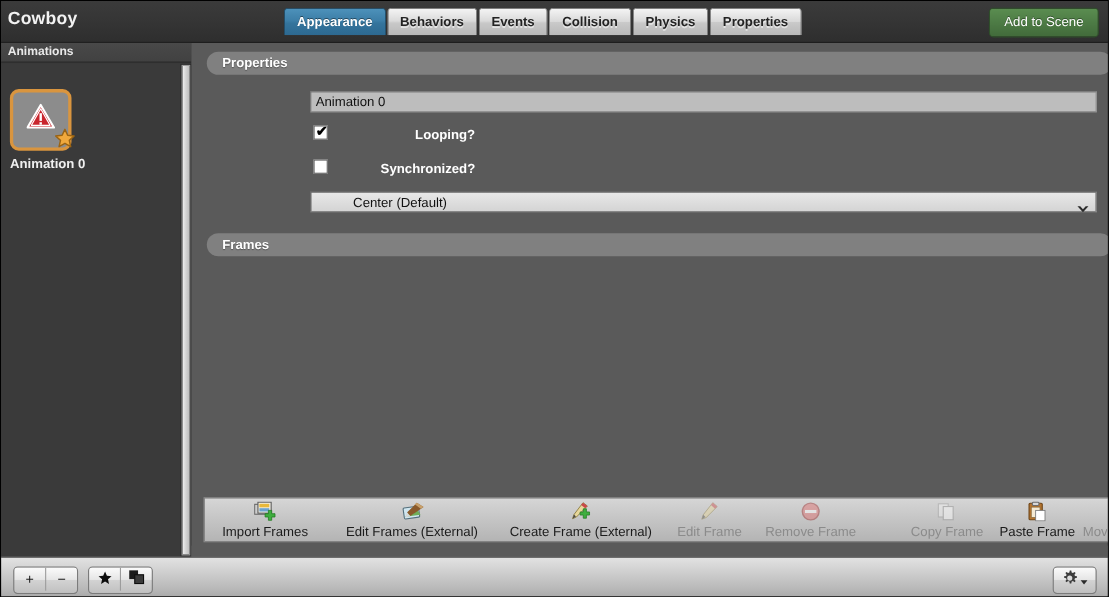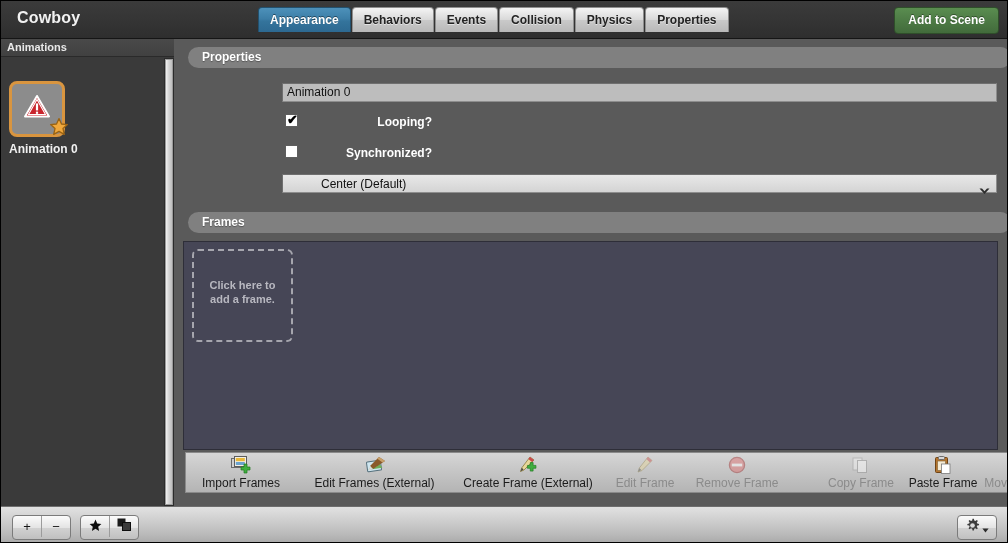--- a/index.html
+++ b/index.html
@@ -25,21 +25,21 @@
   .topbar {
     position: absolute;
     left: 0; top: 0;
     width: 1008px; height: 38px;
     background: linear-gradient(to bottom, #3b3b3b 0%, #353535 50%, #2e2e2e 100%);
     border-bottom: 1px solid #151515;
     box-sizing: border-box;
   }
   .app-title {
     position: absolute;
-    left: 16px; top: 8px;
+    left: 6px; top: 8px;
     font-size: 16px;
     font-weight: bold;
     color: #f2f2f2;
     letter-spacing: 0.2px;
   }
   .tabstrip {
     position: absolute;
     left: 257px; top: 6px;
     display: flex;
     align-items: flex-start;
@@ -68,21 +68,21 @@
     border-color: #23516e;
     text-shadow: 0 -1px 0 rgba(0,0,0,.45);
   }
   .add-scene-btn {
     position: absolute;
     right: 10px; top: 6px;
     height: 25px;
     line-height: 25px;
     padding: 0 13px;
     font-size: 12px;
-    font-weight: bold;
+    font-weight: normal;
     color: #ffffff;
     background: linear-gradient(to bottom, #5a8d50 0%, #4d7b45 50%, #426b3b 100%);
     border: 1px solid #2f4f2a;
     border-radius: 4px;
     text-shadow: 0 -1px 0 rgba(0,0,0,.4);
     cursor: default;
   }
 
   
   .sidebar {
@@ -442,28 +442,20 @@
         <svg width="11" height="7" viewBox="0 0 11 7">
             <path d="M0.5 0.5 L5.5 6 L10.5 0.5 L8 0.5 L5.5 3.3 L3 0.5 Z" fill="#2b2b2b"></path>
           </svg>
       </span>
     </div>
 
     <div class="section-head frames-head">
       <div class="section-head-label">Frames</div>
     </div>
 
-    <div class="frames-area">
-      <div class="dropzone">
-        <div class="dropzone-text">
-          <div>Click here to</div>
-          <div>add a frame.</div>
-        </div>
-      </div>
-    </div>
 
     <div class="frame-toolbar">
 
       <div class="tb-item" style="left:116px; width:145px;">
         <div class="tb-icon">
           <svg width="22" height="18" viewBox="0 0 22 18">
             <rect x="3" y="5" width="14" height="10" rx="1" fill="#cfe6f0" stroke="#55707c" transform="rotate(-8 10 10)"></rect>
             <path d="M4 13 L9 8 L12 11 L15 7 L18 13 Z" fill="#6fae5a" transform="rotate(-8 10 10)"></path>
             <path d="M15 1 L21 5 L9 13 L6 10 Z" fill="#8a5a2b"></path>
             <path d="M15 1 L21 5 L18.5 6.6 L13 2.5 Z" fill="#c8a06a"></path>

